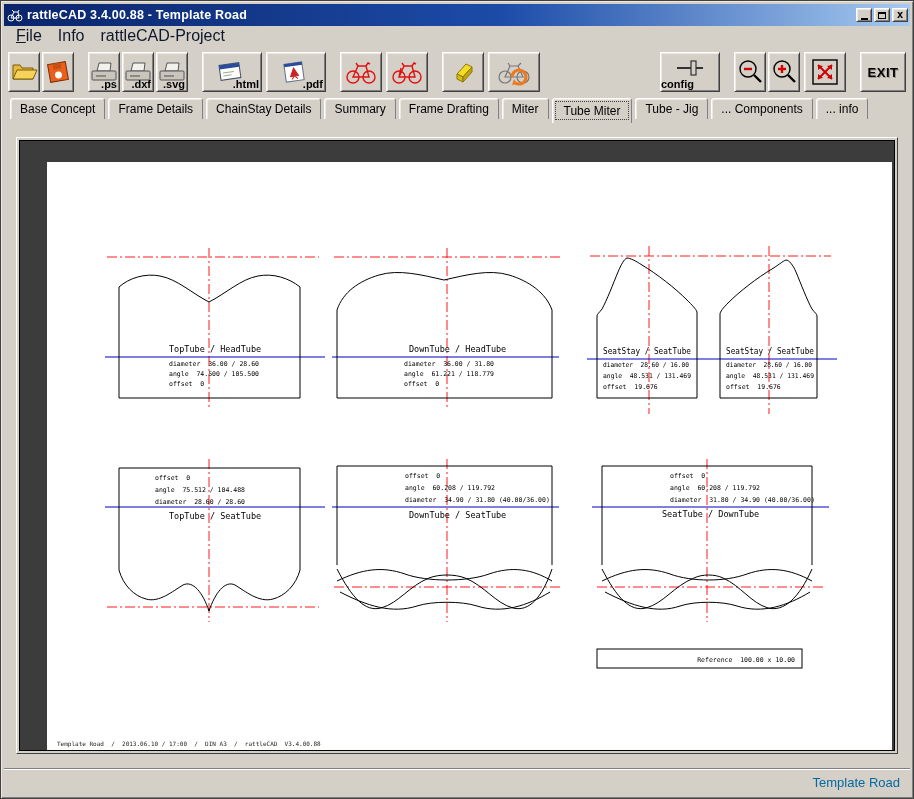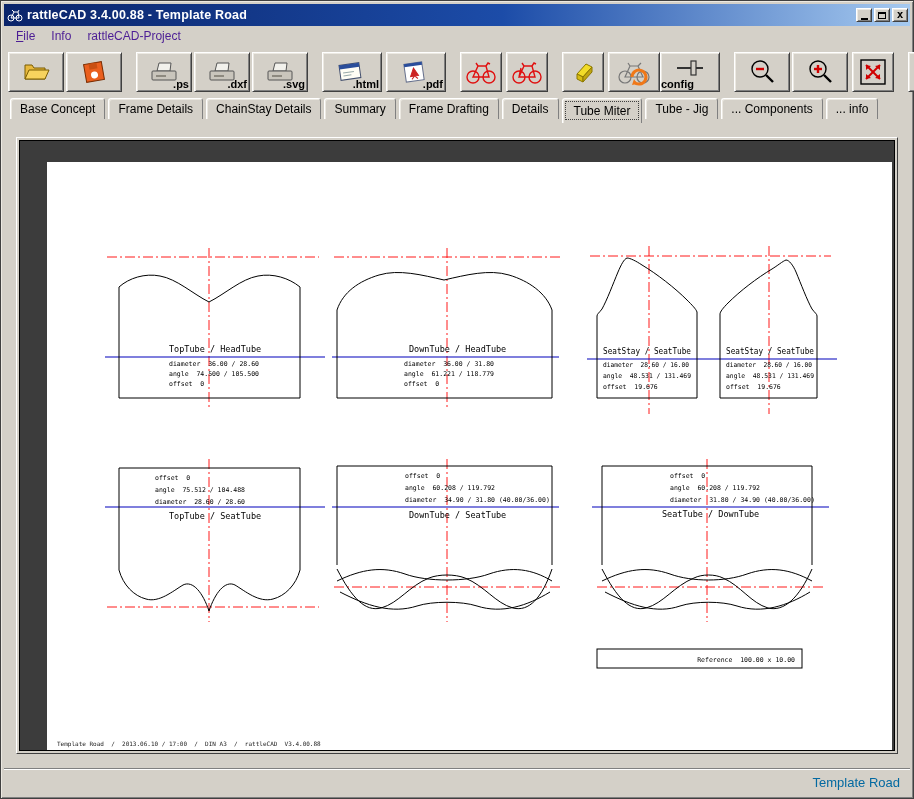--- a/index.html
+++ b/index.html
@@ -23,31 +23,31 @@
     width:16px; height:14px; background:#d4d0c8; box-sizing:border-box;
     border:1px solid; border-color:#fff #404040 #404040 #fff;
     box-shadow: inset 1px 1px 0 #ece9e2, inset -1px -1px 0 #808080;
     display:flex; align-items:center; justify-content:center; color:#000;
   }
   .glyph-min { width:7px; height:2px; background:#000; margin-top:7px; }
   .glyph-max { width:8px; height:7px; box-sizing:border-box; border:1px solid #000; border-top:2px solid #000; }
   .glyph-close { font:bold 11px "DejaVu Sans Mono", monospace; line-height:10px; }
   
   .menubar { height:20px; flex:0 0 20px; display:flex; align-items:center; padding-left:4px; background:#d4d0c8; }
-  .menu-item { font-size:12px; padding:2px 8px; color:#4c1d95; display:inline-block; }
+  .menu-item { font-size:16px; padding:2px 8px; color:#0f172a; display:inline-block; }
   .menu-item.file-underline::first-letter { text-decoration:underline; }
   
   .toolbar { height:48px; flex:0 0 48px; display:flex; align-items:center; padding:2px 4px; }
   .tbtn {
     height:40px; box-sizing:border-box; background:#d4d0c8; position:relative;
     border:1px solid; border-color:#fff #404040 #404040 #fff;
     box-shadow: inset 1px 1px 0 #ece9e2, inset -1px -1px 0 #808080;
     display:flex; align-items:center; justify-content:center; flex:0 0 auto;
   }
-  .w38{width:56px}.w42{width:42px}.w46{width:60px}.w52{width:52px}.w58{width:46px}
+  .w38{width:32px}.w42{width:42px}.w46{width:60px}.w52{width:52px}.w58{width:46px}
   .gap2{margin-left:2px}.gap4{margin-left:4px}.gap14{margin-left:14px}
   .tbtn .corner-label { position:absolute; right:2px; bottom:1px; font:bold 11px "Liberation Sans",sans-serif; color:#000; background:transparent; }
   .tbtn .cfg-label { position:absolute; left:0; right:0; bottom:1px; font:bold 11px "Liberation Sans",sans-serif;margin-top:8px; }
   .exit-text { font:bold 13px "Liberation Sans",sans-serif; letter-spacing:0.5px; text-shadow:1px 1px 0 #9a968e; }
   .spacer { flex:1 1 auto; }
   
   .tabbar { height:27px; flex:0 0 27px; display:flex; align-items:flex-start; padding-left:6px; }
   .tab {
     font-size:12px; color:#000; background:#d4d0c8; box-sizing:border-box;
     border:1px solid #808080; border-bottom:none; border-top-color:#fff; border-left-color:#fff;
@@ -243,21 +243,21 @@
       <span class="exit-text">EXIT</span>
     </div>
   </div>
 
   <div class="tabbar">
     <div class="tab">Base Concept</div>
     <div class="tab">Frame Details</div>
     <div class="tab">ChainStay Details</div>
     <div class="tab">Summary</div>
     <div class="tab">Frame Drafting</div>
-    <div class="tab">Details</div>
+    <div class="tab">Miter</div>
     <div class="tab active">Tube Miter</div>
     <div class="tab">Tube - Jig</div>
     <div class="tab">... Components</div>
     <div class="tab">... info</div>
   </div>
 
   <div class="canvas-outer">
     <div class="canvas-inner">
       <div class="page">
         <svg viewBox="0 0 845 597" width="845" height="597">

